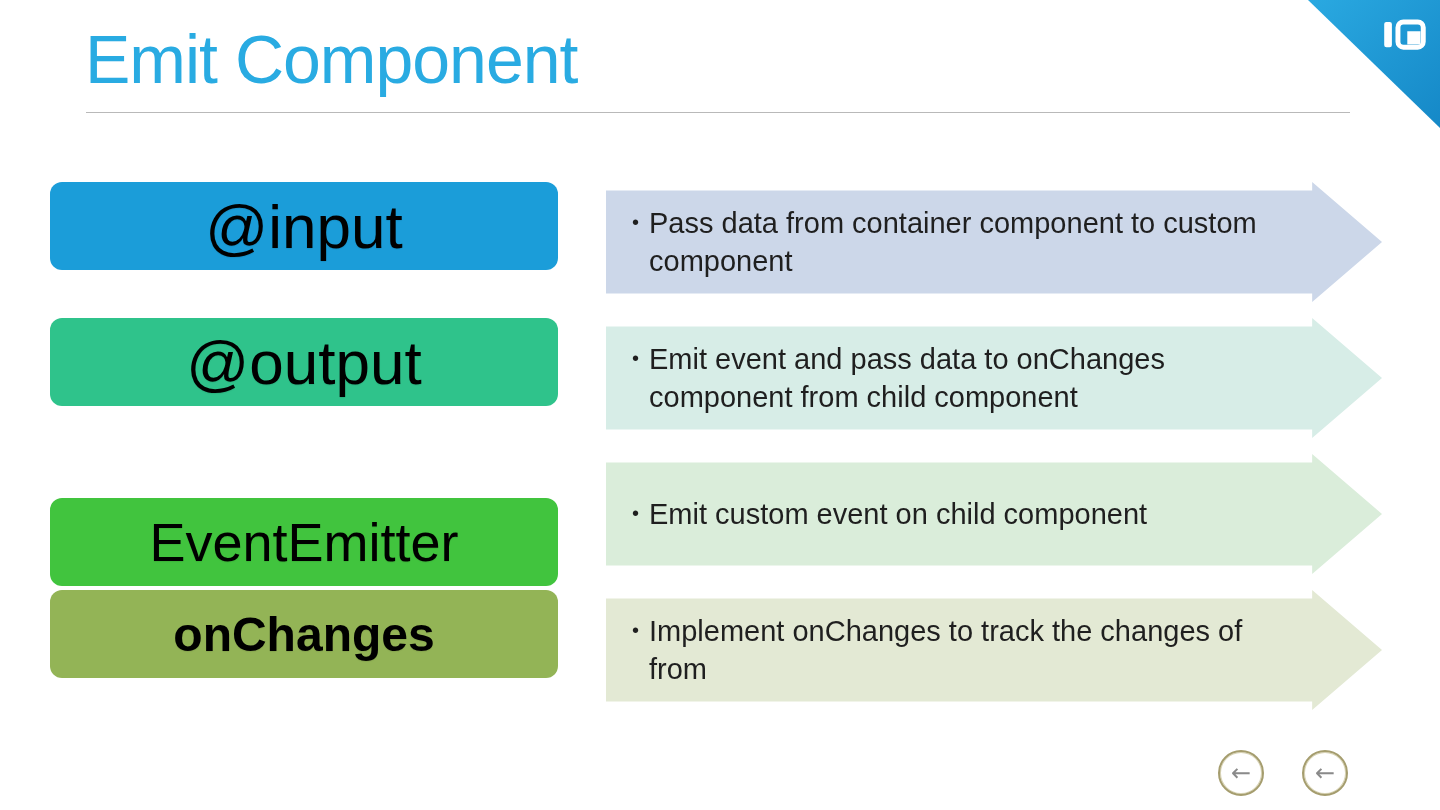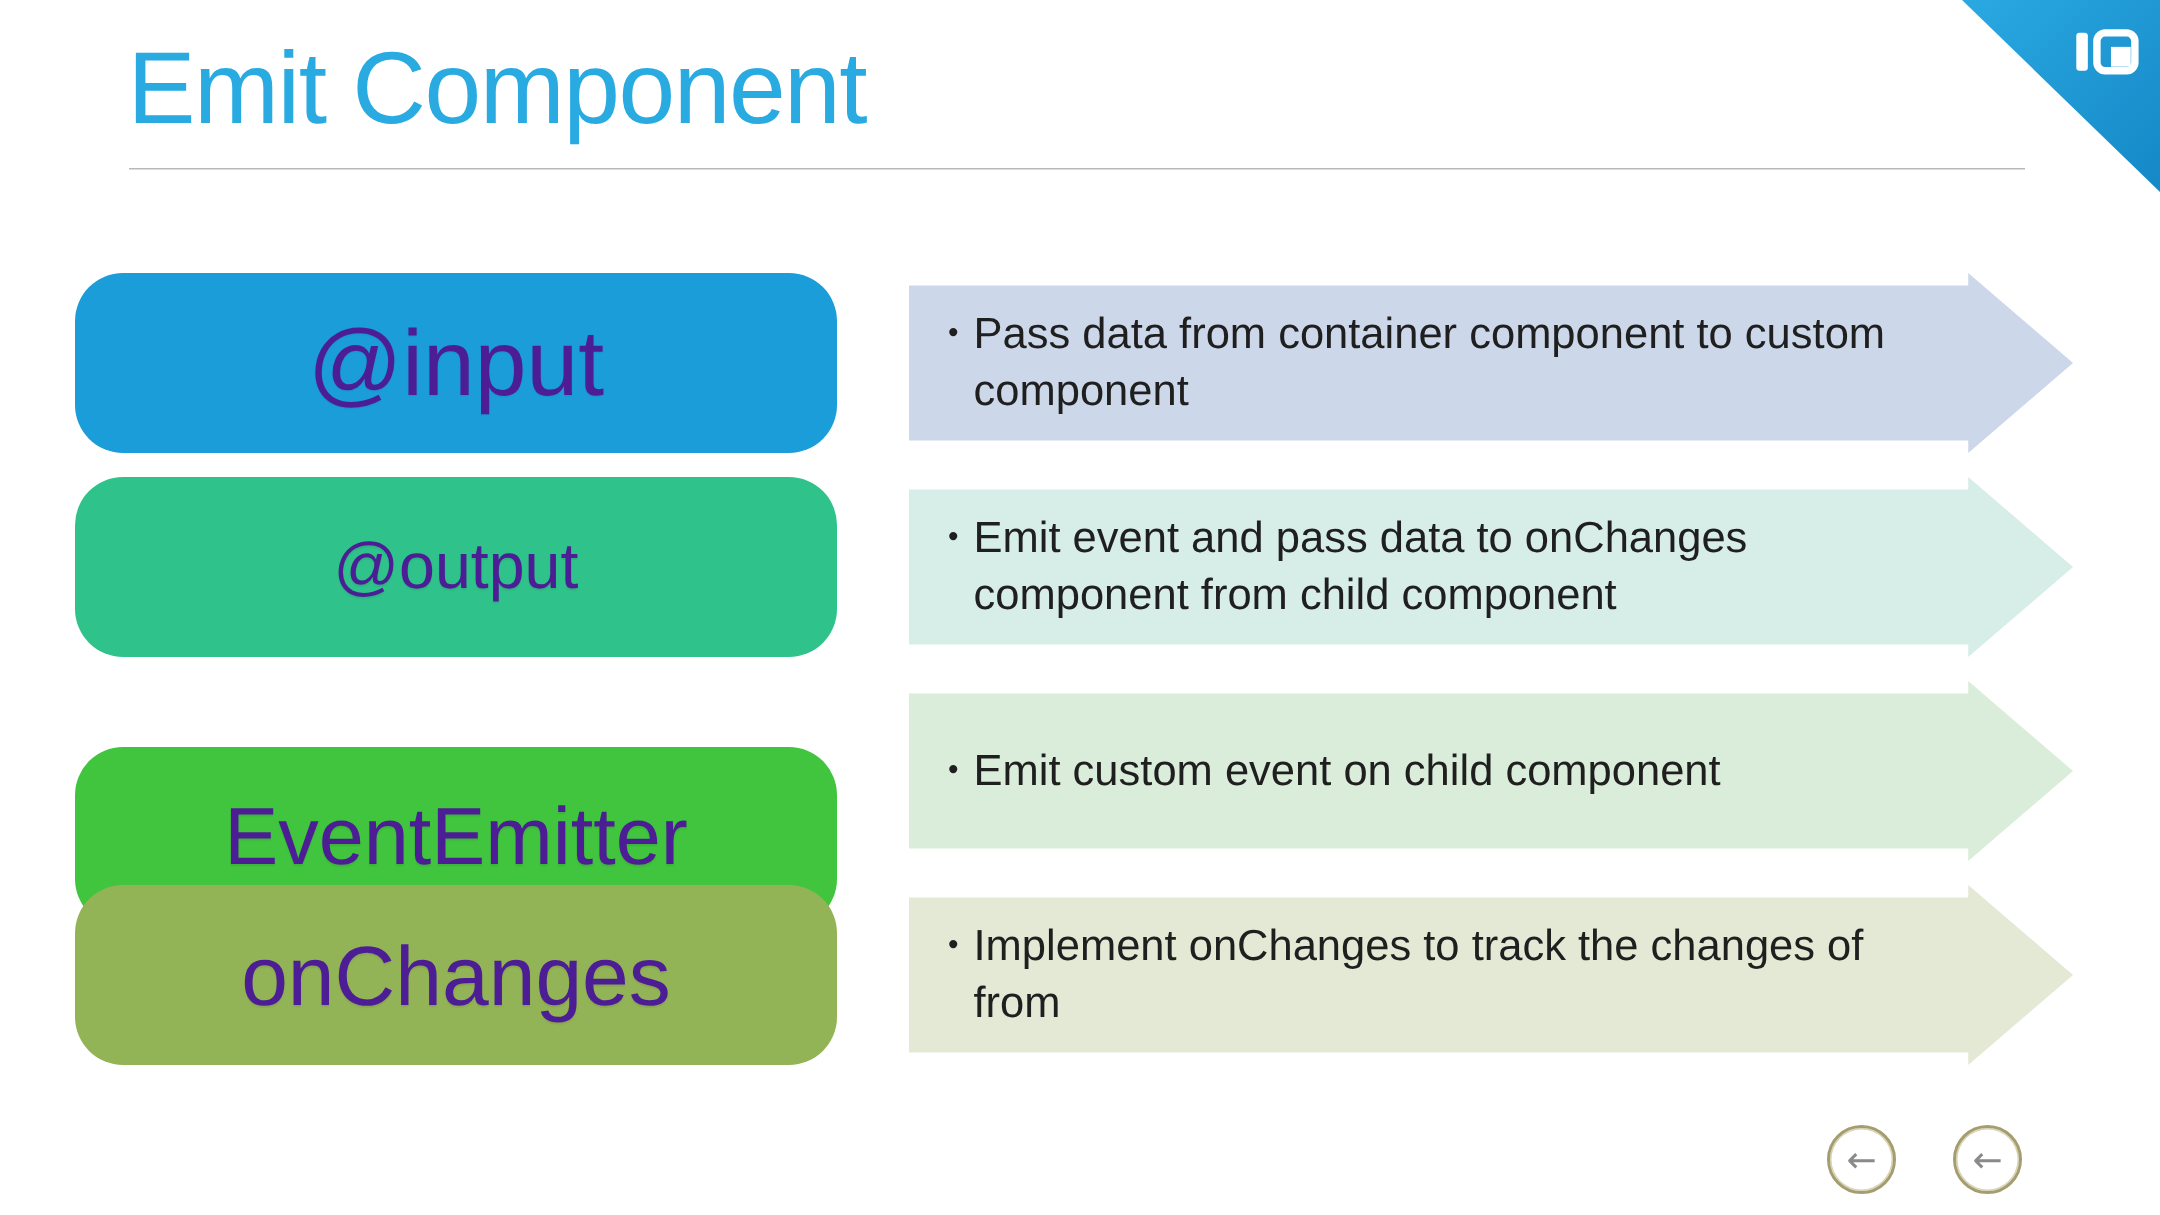--- a/index.html
+++ b/index.html
@@ -35,31 +35,31 @@
   
   .row-list {
     position:absolute; left:50px; top:182px;
     width:1282px;
     display:flex; flex-direction:column; gap:16px;
   }
   .row-item { position:relative; height:120px; }
 
   .row-label {
     position:absolute; left:0; top:0;
-    width:508px; height:120px;
-    border-radius:32px;
+    width:508px; height:88px;
+    border-radius:12px;
     background:var(--label-bg,#888);
-    color:#4c1d95;
+    color:#000000;
     display:flex; align-items:center; justify-content:center;
     text-shadow:0 1px 1px rgba(0,0,0,0.08);
   }
   .row-item[data-row="0"] .row-label { font-size:62px; }
-  .row-item[data-row="1"] .row-label { font-size:43px; }
+  .row-item[data-row="1"] .row-label { font-size:62px; }
   .row-item[data-row="2"] .row-label { font-size:54px;margin-top:44px; }
-  .row-item[data-row="3"] .row-label { font-size:56px; }
+  .row-item[data-row="3"] .row-label { font-size:48px;font-weight:bold; }
 
   .row-band {
     position:absolute; left:556px; top:0;
     width:776px; height:120px;
     background:var(--band-bg,#ddd);
     clip-path:polygon(0 7%, 91% 7%, 91% 0%, 100% 50%, 91% 100%, 91% 93%, 0 93%);
     display:flex; align-items:center;
     padding:0 110px 0 26px;
   }
   .band-text {

